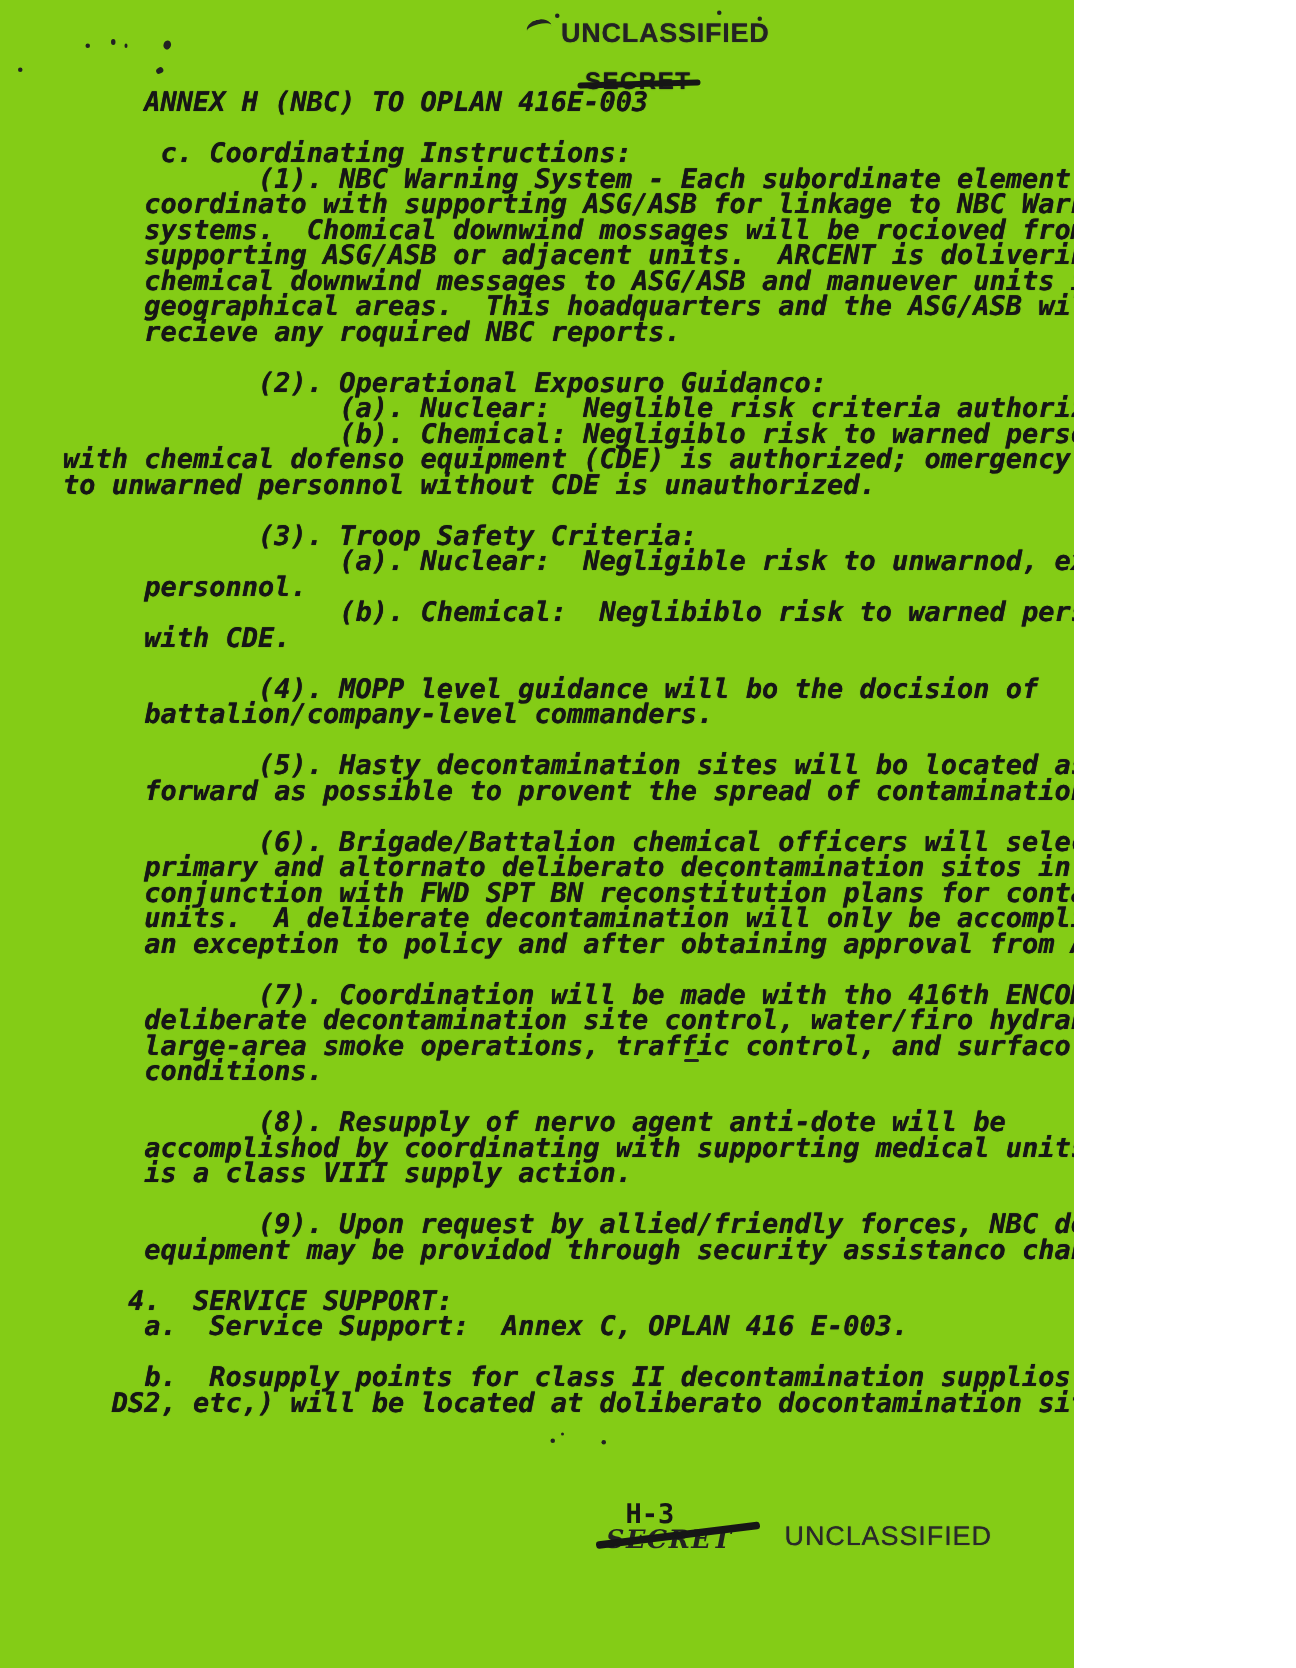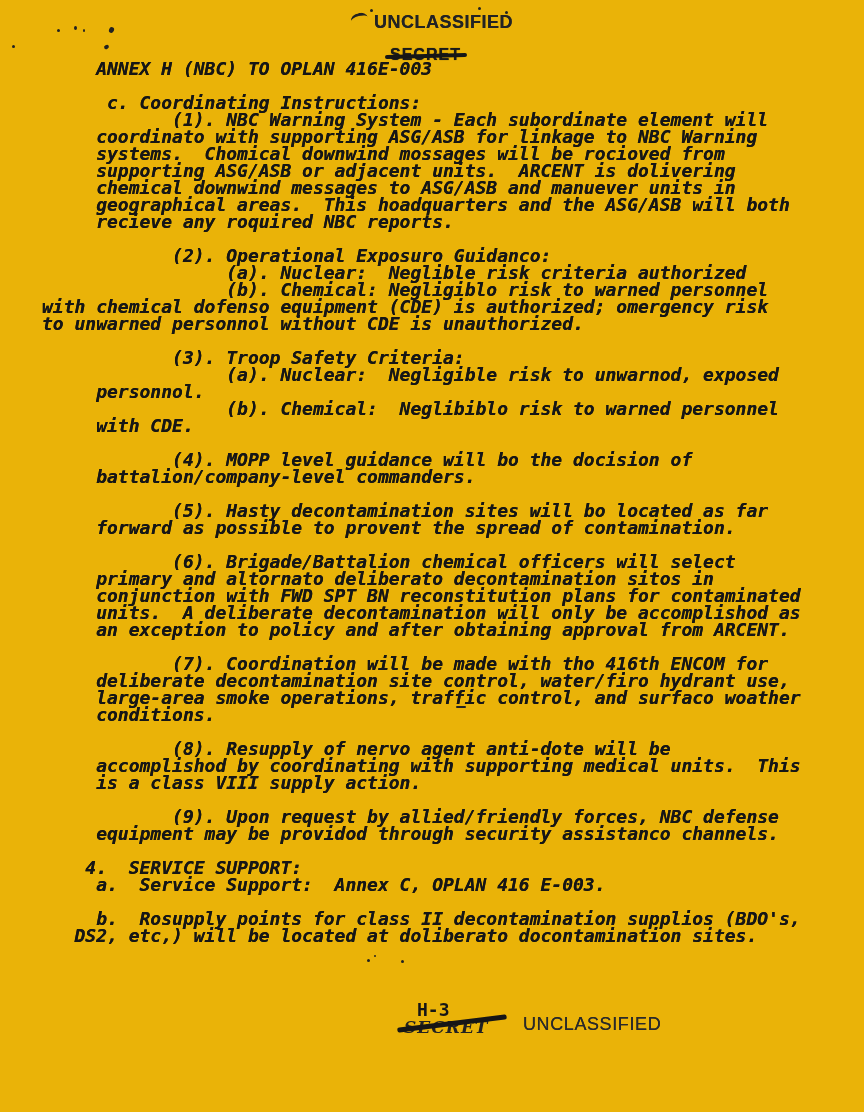--- a/index.html
+++ b/index.html
@@ -1,20 +1,20 @@
 <!DOCTYPE html>
 <html><head>
 <meta charset="utf-8">
 <style>
   html, body { margin: 0; padding: 0; background: #ffffff; }
   .page {
     position: relative;
-    width: 864px;
+    width: 716px;
     height: 1112px;
-    background: #eab308;
+    background: #84cc16;
     overflow: hidden;
     font-synthesis: weight style;
   }
   
   .doc {
     position: absolute;
     left: 0;
     top: 58px;
     margin: 2px;
     padding: 0 0 0 40px;

